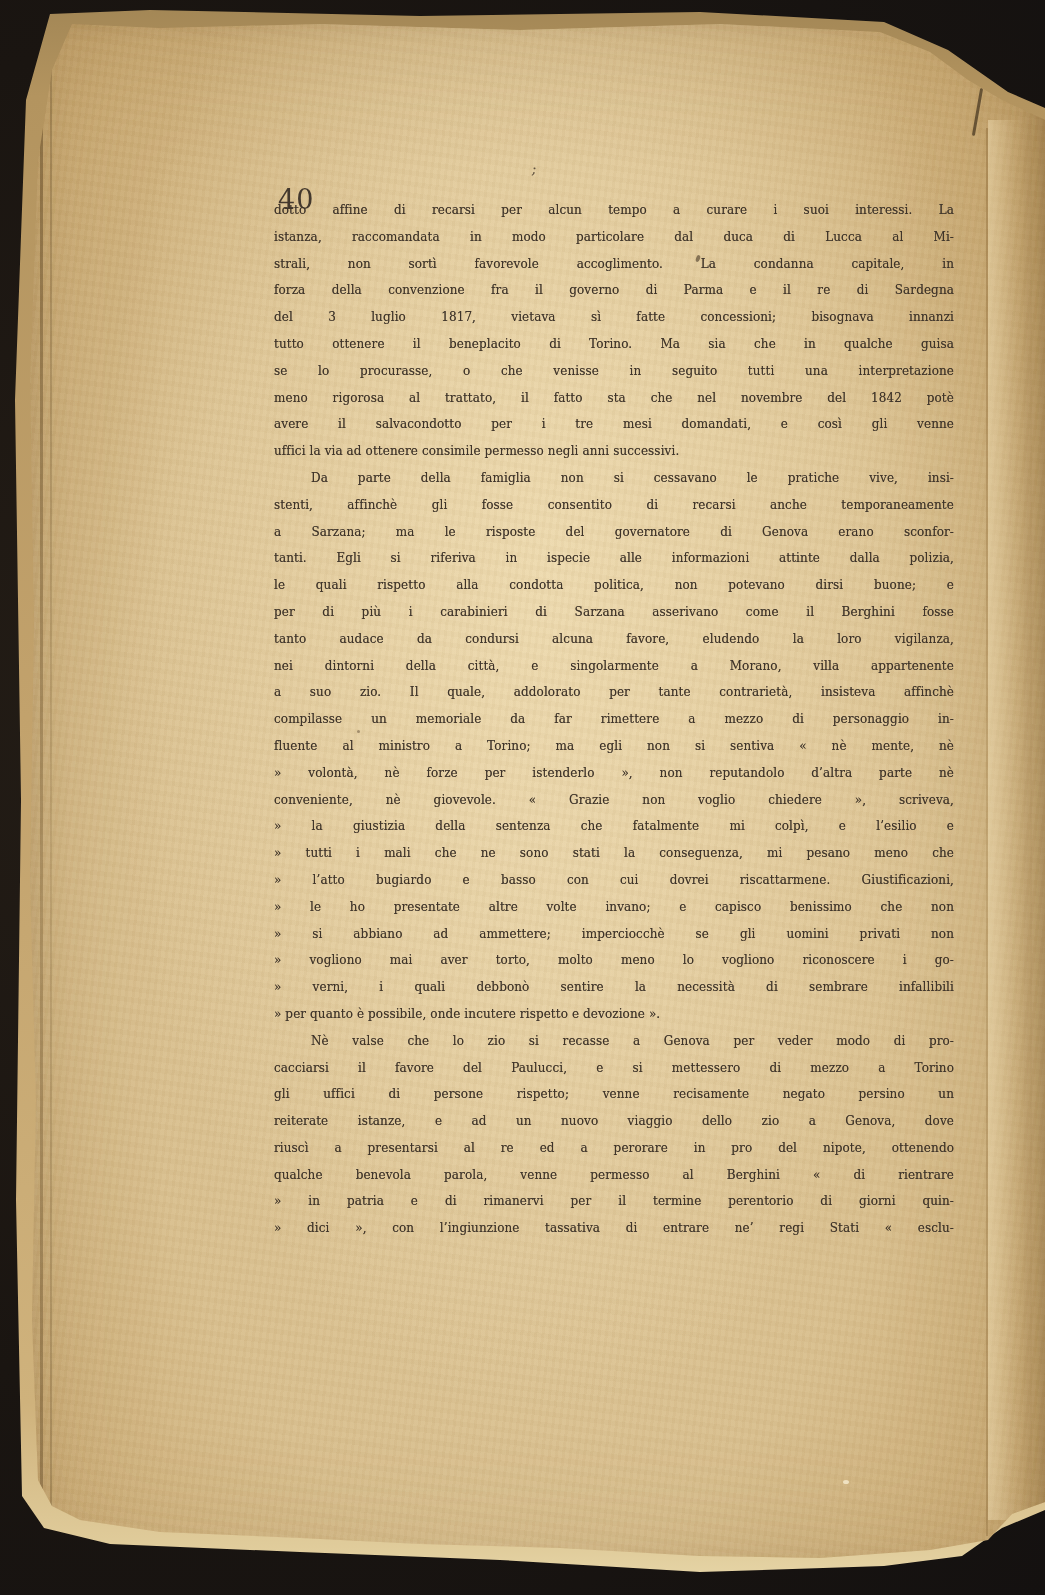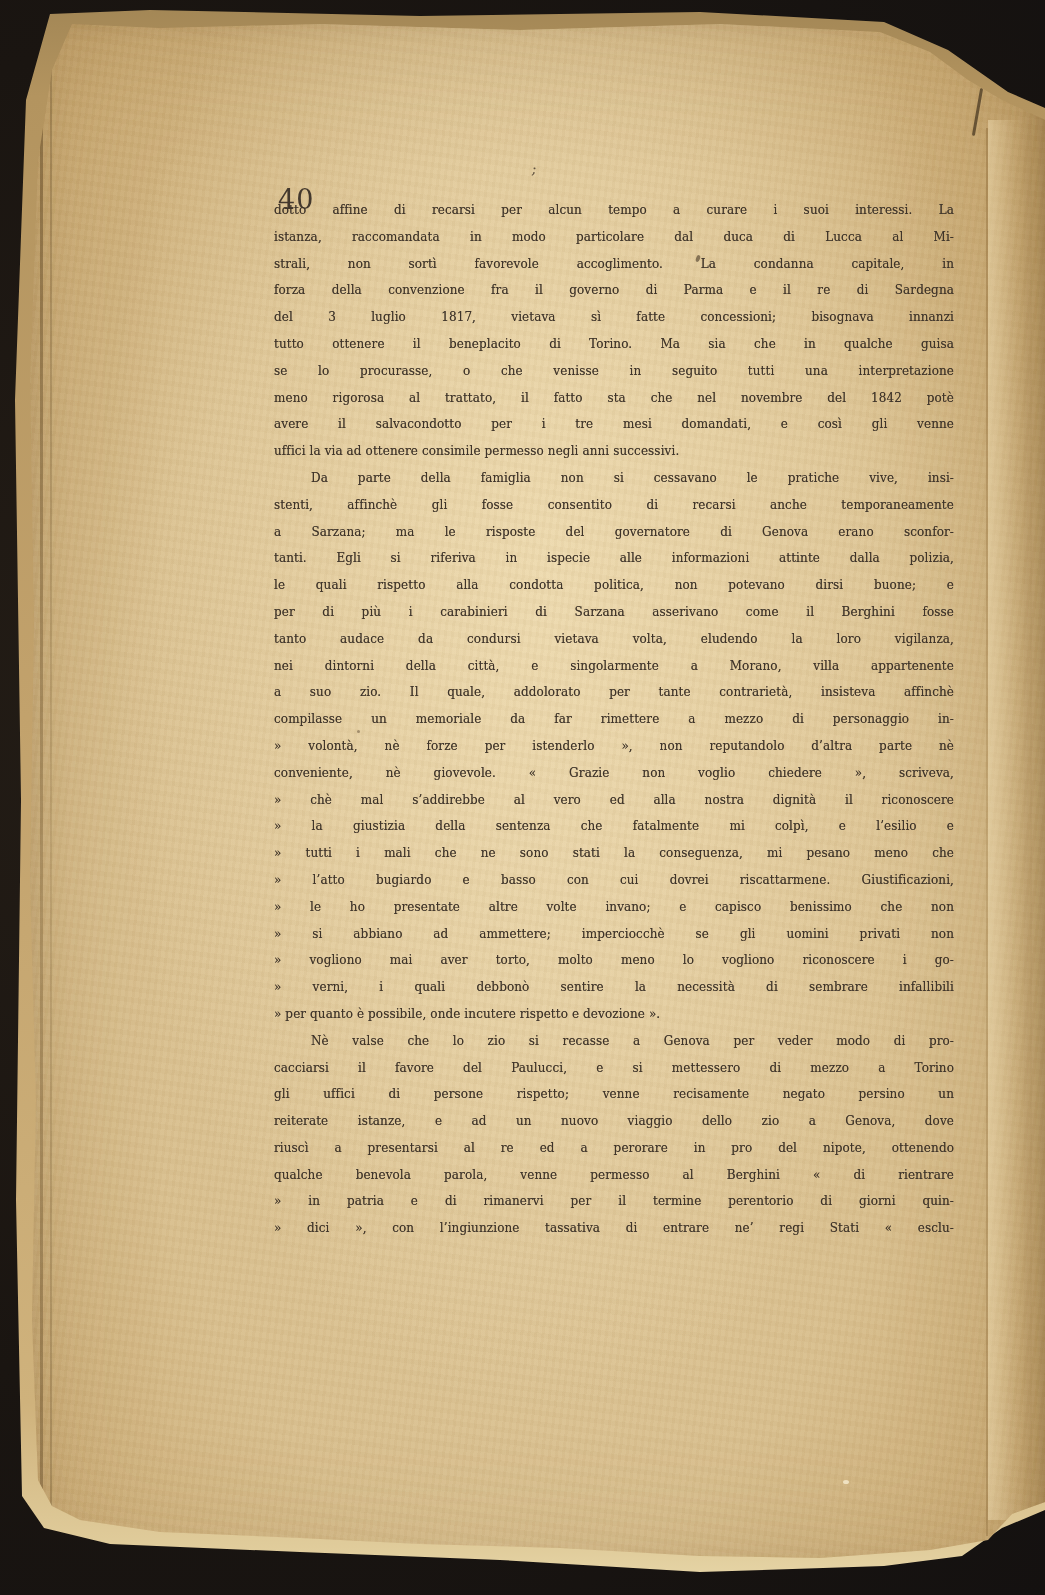--- a/index.html
+++ b/index.html
@@ -129,27 +129,27 @@
         <div class="line">se lo procurasse, o che venisse in seguito tutti una interpretazione</div>
         <div class="line">meno rigorosa al trattato, il fatto sta che nel novembre del 1842 potè</div>
         <div class="line">avere il salvacondotto per i tre mesi domandati, e così gli venne</div>
         <div class="line para-end">uffici la via ad ottenere consimile permesso negli anni successivi.</div>
         <div class="line indent">Da parte della famiglia non si cessavano le pratiche vive, insi-</div>
         <div class="line">stenti, affinchè gli fosse consentito di recarsi anche temporaneamente</div>
         <div class="line">a Sarzana; ma le risposte del governatore di Genova erano sconfor-</div>
         <div class="line">tanti. Egli si riferiva in ispecie alle informazioni attinte dalla polizia,</div>
         <div class="line">le quali rispetto alla condotta politica, non potevano dirsi buone; e</div>
         <div class="line">per di più i carabinieri di Sarzana asserivano come il Berghini fosse</div>
-        <div class="line">tanto audace da condursi vietava volta, eludendo la loro vigilanza,</div>
+        <div class="line">tanto audace da condursi alcuna favore, eludendo la loro vigilanza,</div>
         <div class="line">nei dintorni della città, e singolarmente a Morano, villa appartenente</div>
         <div class="line">a suo zio. Il quale, addolorato per tante contrarietà, insisteva affinchè</div>
         <div class="line">compilasse un memoriale da far rimettere a mezzo di personaggio in-</div>
+        <div class="line">fluente al ministro a Torino; ma egli non si sentiva « nè mente, nè</div>
         <div class="line">» volontà, nè forze per istenderlo », non reputandolo d’altra parte nè</div>
         <div class="line">conveniente, nè giovevole. « Grazie non voglio chiedere », scriveva,</div>
-        <div class="line">» chè mal s’addirebbe al vero ed alla nostra dignità il riconoscere</div>
         <div class="line">» la giustizia della sentenza che fatalmente mi colpì, e l’esilio e</div>
         <div class="line">» tutti i mali che ne sono stati la conseguenza, mi pesano meno che</div>
         <div class="line">» l’atto bugiardo e basso con cui dovrei riscattarmene. Giustificazioni,</div>
         <div class="line">» le ho presentate altre volte invano; e capisco benissimo che non</div>
         <div class="line">» si abbiano ad ammettere; imperciocchè se gli uomini privati non</div>
         <div class="line">» vogliono mai aver torto, molto meno lo vogliono riconoscere i go-</div>
         <div class="line">» verni, i quali debbonò sentire la necessità di sembrare infallibili</div>
         <div class="line para-end">» per quanto è possibile, onde incutere rispetto e devozione ».</div>
         <div class="line indent">Nè valse che lo zio si recasse a Genova per veder modo di pro-</div>
         <div class="line">cacciarsi il favore del Paulucci, e si mettessero di mezzo a Torino</div>

